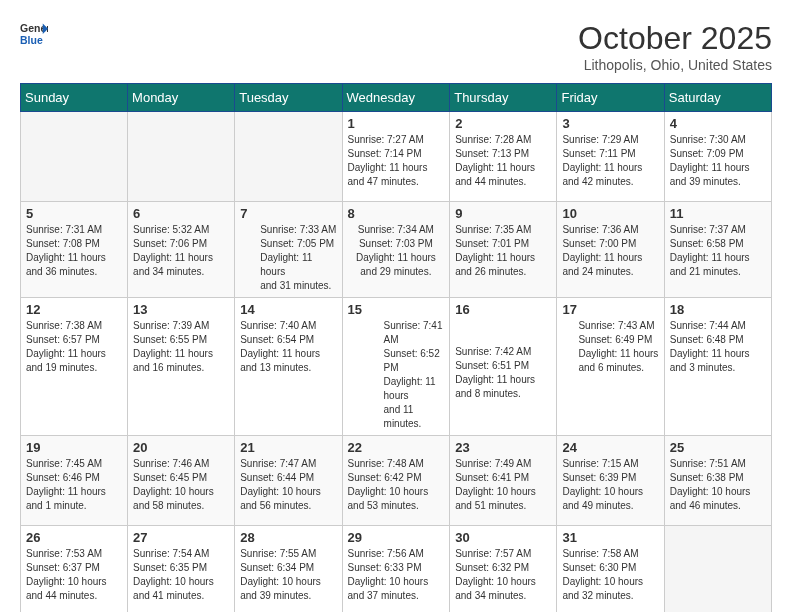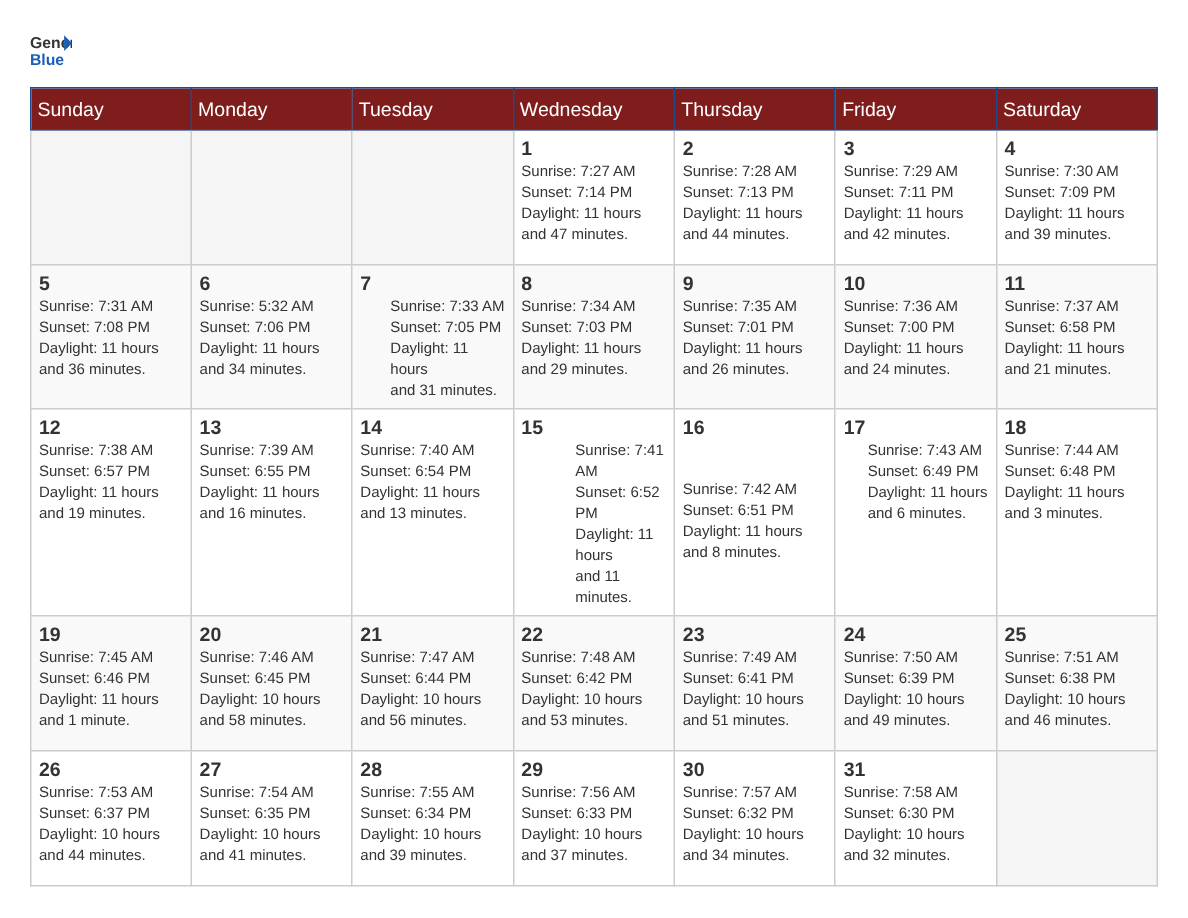--- a/index.html
+++ b/index.html
@@ -36,21 +36,21 @@
     .location {
       font-size: 14px;
       color: #555;
     }
     .calendar {
       width: 100%;
       border-collapse: collapse;
       border: 1px solid #ccc;
     }
     .calendar th {
-      background: #7f1d1d;
+      background: #0f766e;
       color: #fff;
       font-size: 13px;
       padding: 6px 4px;
       text-align: left;
       border: 1px solid #1a4a8f;
       font-weight: normal;
     }
     .calendar td {
       border: 1px solid #ccc;
       vertical-align: top;
@@ -85,20 +85,22 @@
 
 <div class="header">
   <div class="logo">
     <svg class="logo-icon" viewBox="0 0 32 32" xmlns="http://www.w3.org/2000/svg">
       <text x="0" y="14" font-size="12" font-weight="bold" fill="#333">General</text>
       <text x="0" y="27" font-size="12" font-weight="bold" fill="#1a5fb4">Blue</text>
       <polygon points="26,4 32,10 26,16" fill="#1a5fb4"></polygon>
     </svg>
   </div>
   <div class="title-block">
+    <div class="month-title">October 2025</div>
+    <div class="location">Lithopolis, Ohio, United States</div>
   </div>
 </div>
 
 <table class="calendar">
   <thead>
     <tr>
     <th>Sunday</th>
         <th>Monday</th>
         <th>Tuesday</th>
         <th>Wednesday</th>
@@ -158,21 +160,21 @@
         </td>
         <td class="shade">
           <span class="day-num">7</span>
           <div class="cell-text" style="white-space: pre-line; margin-left: 20px;">Sunrise: 7:33 AM
 Sunset: 7:05 PM
 Daylight: 11 hours
 and 31 minutes.</div>
         </td>
         <td class="shade">
           <span class="day-num">8</span>
-          <div class="cell-text" style="white-space: pre-line;">Sunrise: 7:34 AM
+          <div class="cell-text" style="white-space: pre-line; text-align: center;">Sunrise: 7:34 AM
 Sunset: 7:03 PM
 Daylight: 11 hours
 and 29 minutes.</div>
         </td>
         <td class="shade">
           <span class="day-num">9</span>
           <div class="cell-text" style="white-space: pre-line;">Sunrise: 7:35 AM
 Sunset: 7:01 PM
 Daylight: 11 hours
 and 26 minutes.</div>
@@ -274,21 +276,21 @@
         </td>
         <td class="shade">
           <span class="day-num">23</span>
           <div class="cell-text" style="white-space: pre-line;">Sunrise: 7:49 AM
 Sunset: 6:41 PM
 Daylight: 10 hours
 and 51 minutes.</div>
         </td>
         <td class="shade">
           <span class="day-num">24</span>
-          <div class="cell-text" style="white-space: pre-line;">Sunrise: 7:50 AM
+          <div class="cell-text" style="white-space: pre-line;">Sunrise: 7:15 AM
 Sunset: 6:39 PM
 Daylight: 10 hours
 and 49 minutes.</div>
         </td>
         <td class="shade">
           <span class="day-num">25</span>
           <div class="cell-text" style="white-space: pre-line;">Sunrise: 7:51 AM
 Sunset: 6:38 PM
 Daylight: 10 hours
 and 46 minutes.</div>

